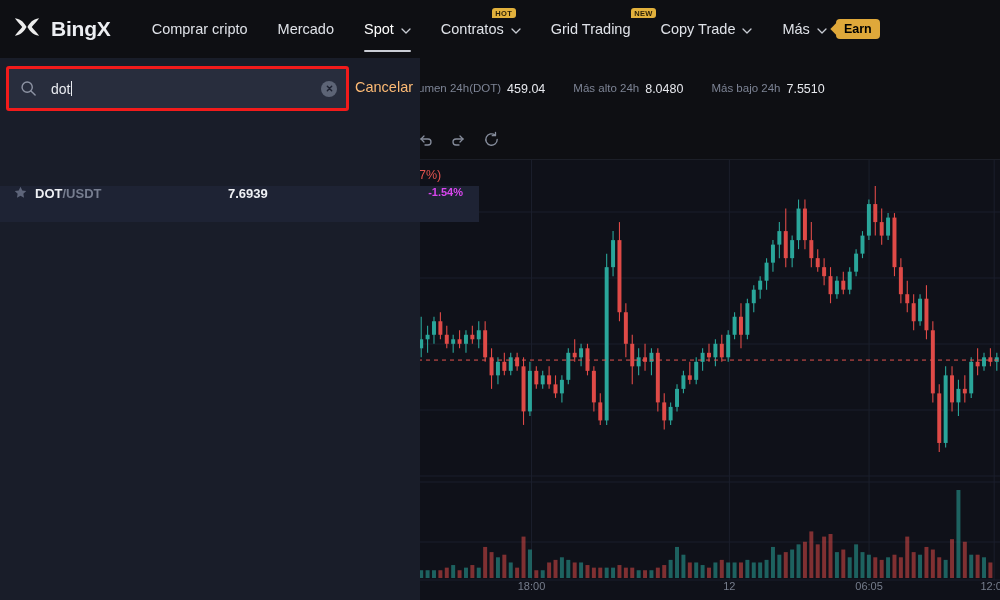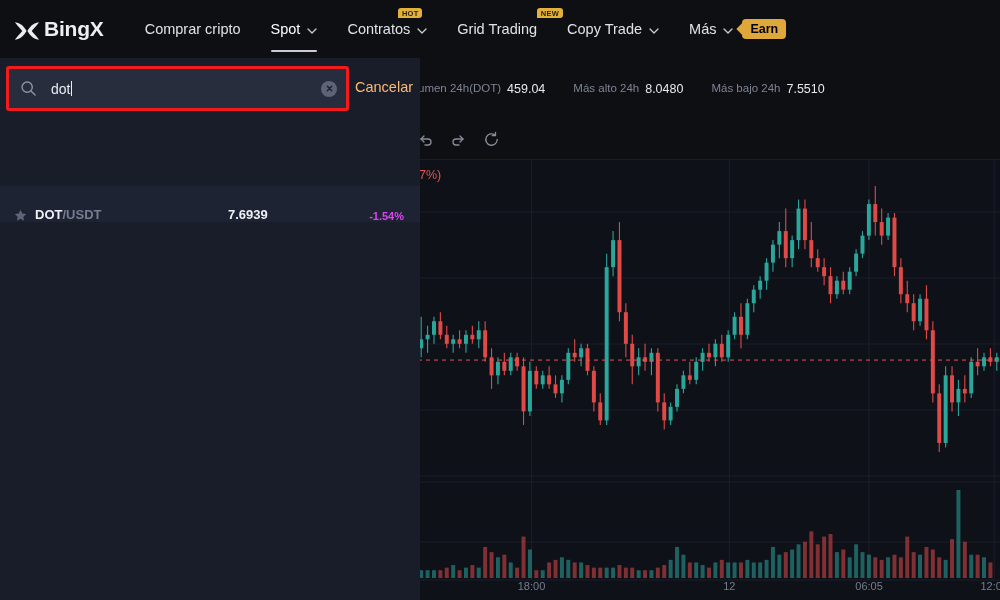--- a/index.html
+++ b/index.html
@@ -14,21 +14,21 @@
 
   
   .navbar {
     position: absolute; top: 0; left: 0;
     width: 1000px; height: 58px;
     background: #0e0f13;
     display: flex; align-items: center;
     z-index: 40;
   }
   .logo-wrap {
-    display: flex; align-items: flex-end; gap: 4px;
+    display: flex; align-items: flex-start; gap: 11px;
     margin-left: 14px; margin-right: 26px;
   }
   .logo-mark { width: 26px; height: 20px; display: block; }
   .logo-text {
     color: #eceef2; font-size: 21px; font-weight: bold;
     letter-spacing: -0.2px;
   }
   .nav-items { display: flex; align-items: center; height: 58px; }
   .nav-item {
     position: relative;
@@ -140,23 +140,23 @@
     flex: 0 0 auto; width: 16px; height: 16px; border-radius: 50%;
     background: #5d6476; display: flex; align-items: center;
     justify-content: center; cursor: pointer;
   }
   .cancel-link {
     position: absolute; top: 21px; left: 355px;
     color: #fdba74; font-size: 14.5px; cursor: pointer;
   }
   .result-row {
     position: absolute; top: 128px; left: 0;
-    width: 420px; height: 36px;
+    width: 479px; height: 36px;
     background: #1e2334;
-    display: flex; align-items: flex-end;
+    display: flex; align-items: flex-start;
     padding: 0 14px;
     cursor: pointer;
   }
   .star-icon { flex: 0 0 auto; color: #5e657a; display: flex; margin-right: 8px; }
   .pair-name { font-size: 13px; font-weight: bold; color: #eef0f4; }
   .pair-name .quote { color: #767d8f; font-weight: bold; }
   .pair-price {
     position: absolute; left: 228px;
     color: #eef0f4; font-size: 13px; font-weight: bold;
   }
@@ -509,20 +509,23 @@
       <svg class="logo-mark" viewBox="0 0 30 22">
         <path d="M1 1 C9 2, 12 7, 14.5 11 C12 15, 9 20, 1 21 C5 16, 7.5 13.5, 9.5 11 C7.5 8.5, 5 6, 1 1 Z" fill="#ececec"></path>
         <path d="M29 1 C21 2, 18 7, 15.5 11 C18 15, 21 20, 29 21 C25 16, 22.5 13.5, 20.5 11 C22.5 8.5, 25 6, 29 1 Z" fill="#ececec"></path>
       </svg>
       <span class="logo-text">BingX</span>
     </div>
     <div class="nav-items" id="nav-items">
         <div class="nav-item">
           <span>Comprar cripto</span>
         </div>
+        <div class="nav-item">
+          <span>Mercado</span>
+        </div>
         <div class="nav-item active">
           <span>Spot</span>
           <span class="chev"><svg width="10" height="6" viewBox="0 0 10 6" fill="none" stroke="currentColor" stroke-width="1.3" stroke-linecap="round" stroke-linejoin="round">
               <path d="M1 1 L5 5 L9 1"></path>
             </svg></span>
         </div>
         <div class="nav-item">
           <span>Contratos</span>
           <span class="chev"><svg width="10" height="6" viewBox="0 0 10 6" fill="none" stroke="currentColor" stroke-width="1.3" stroke-linecap="round" stroke-linejoin="round">
               <path d="M1 1 L5 5 L9 1"></path>

